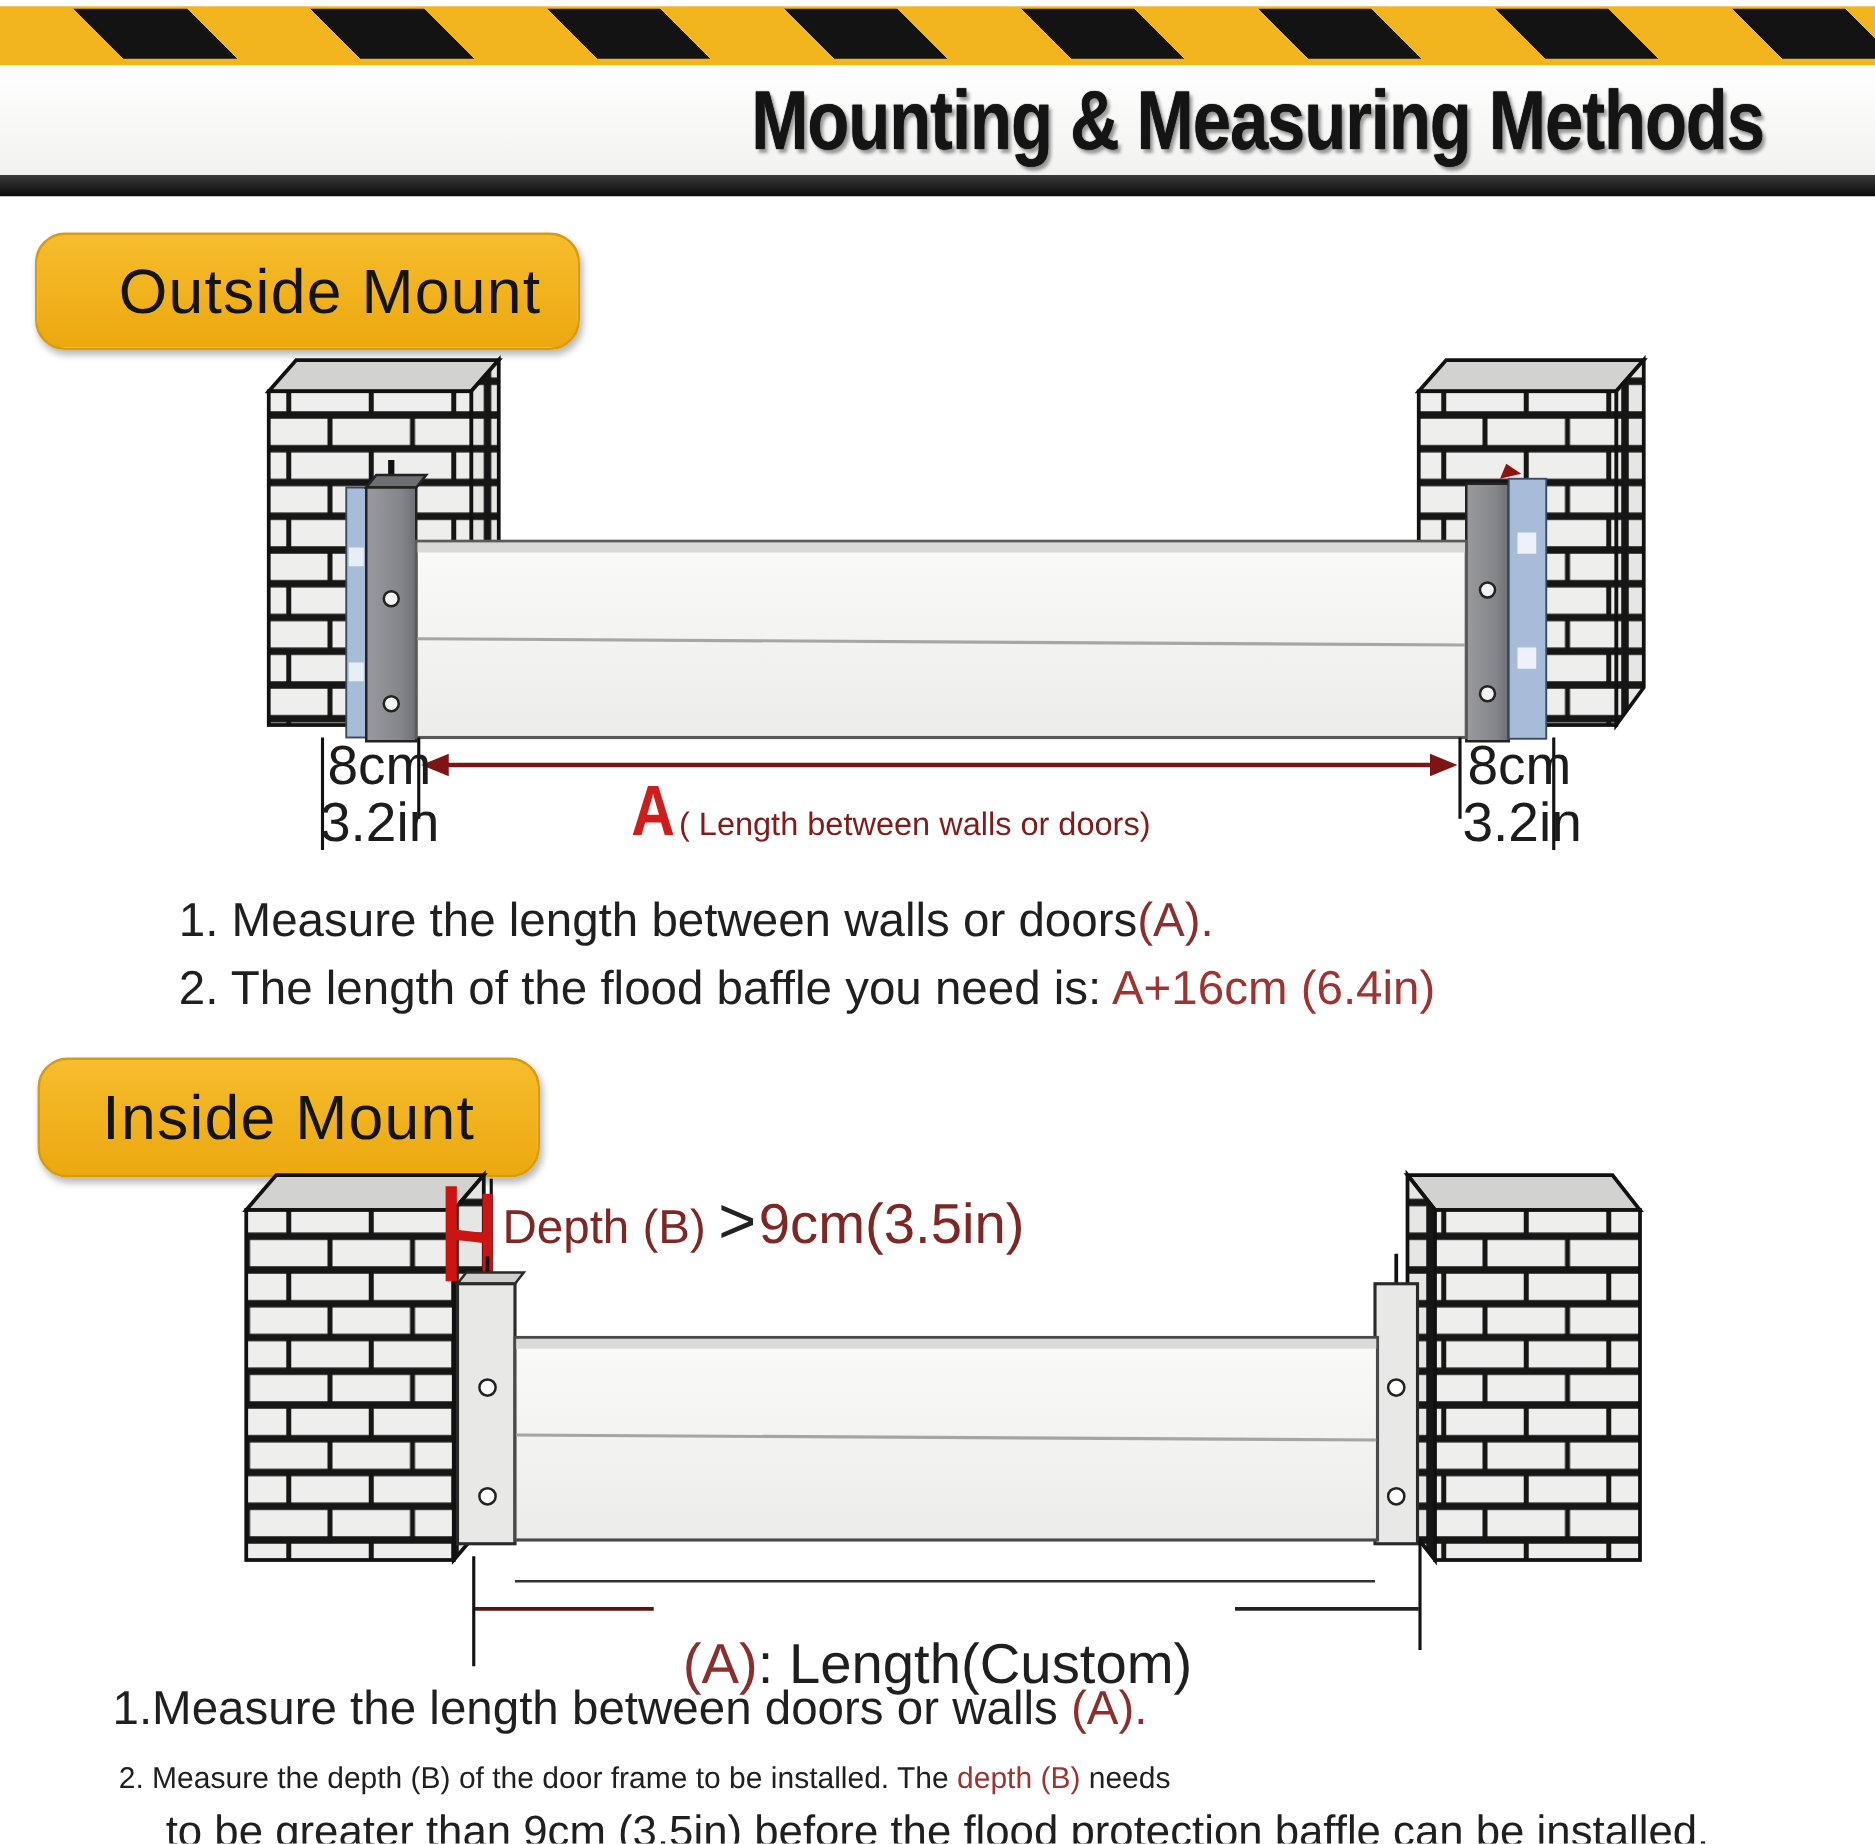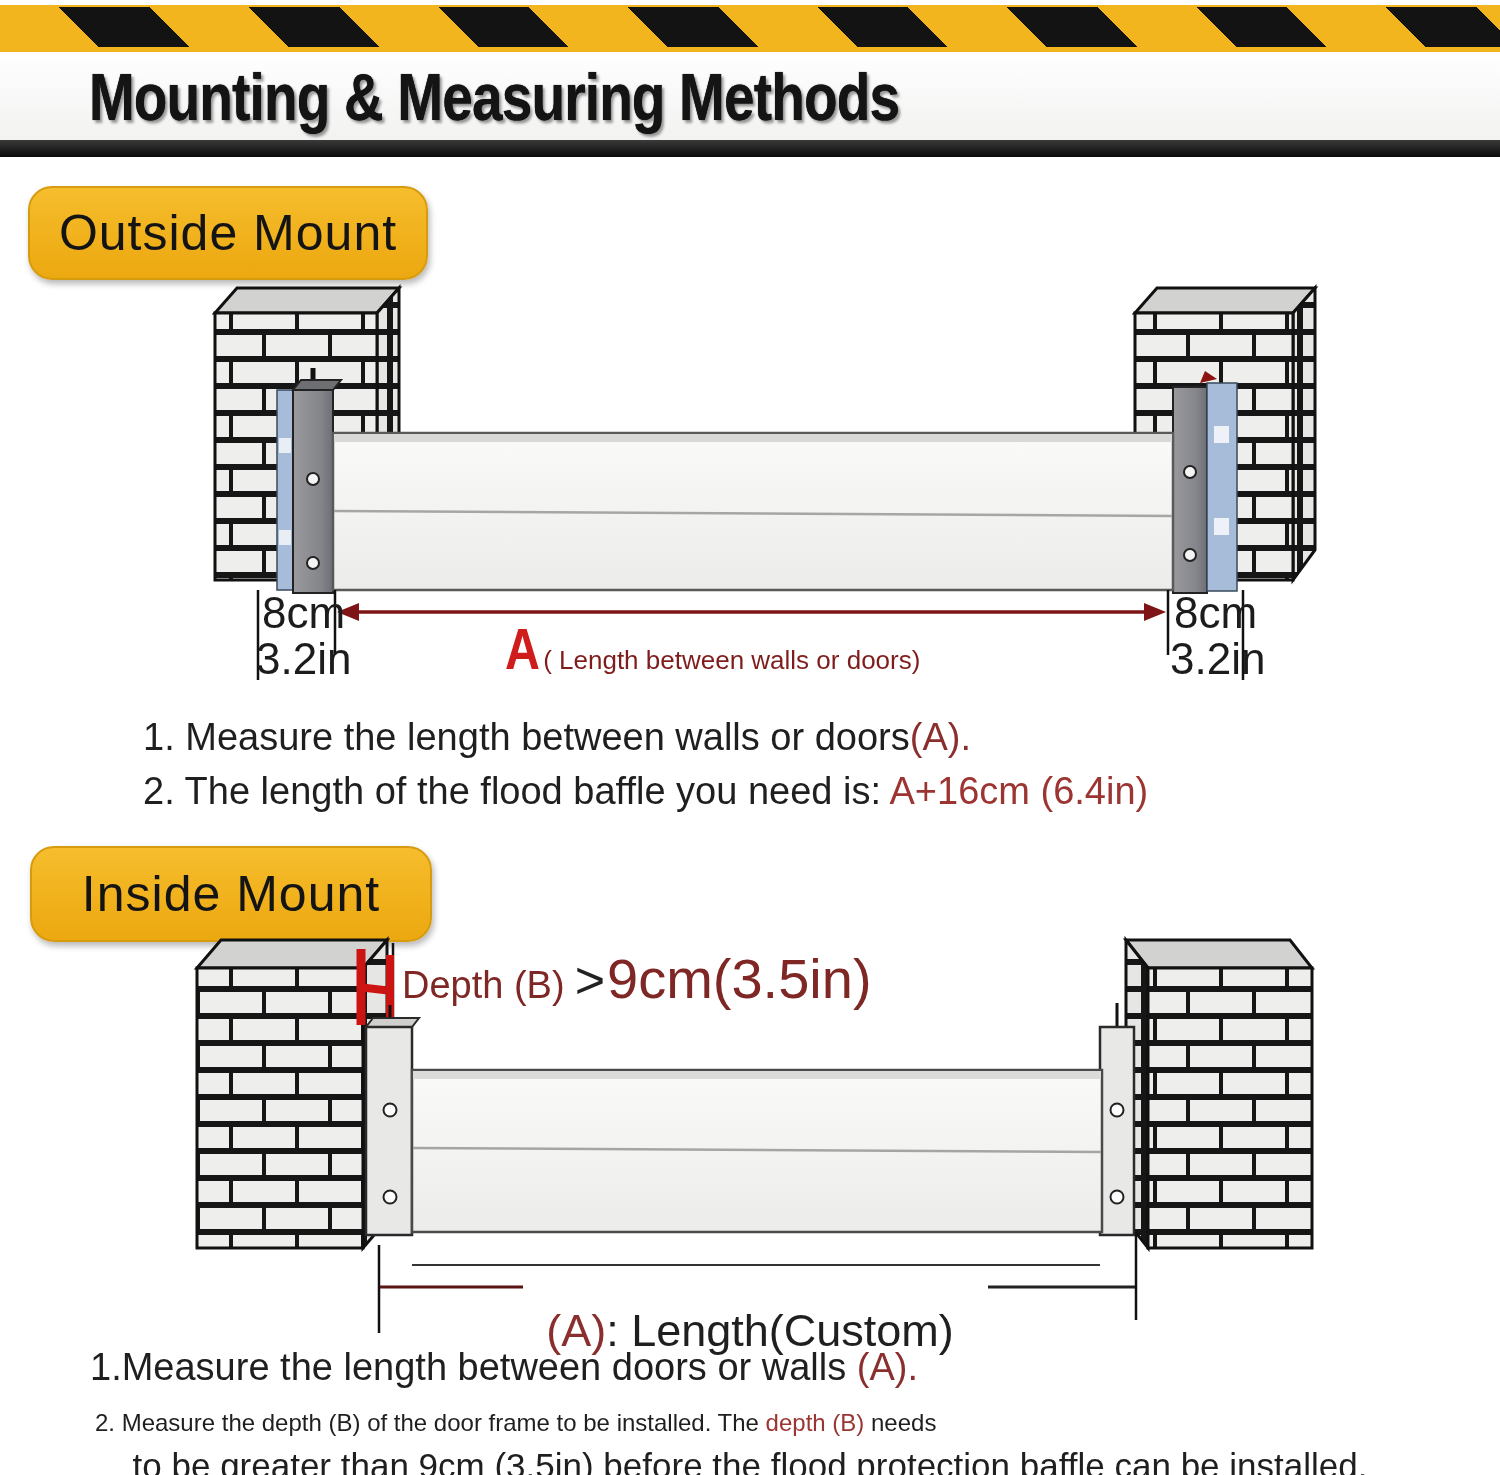--- a/index.html
+++ b/index.html
@@ -4,53 +4,53 @@
 <style>
   html,body{margin:0;padding:0;}
   body{font-family:"Liberation Sans", sans-serif; background:#ffffff;}
   #page{position:relative;width:1500px;height:1475px;background:#ffffff;overflow:hidden;}
 
   
   .tape{position:absolute;left:0;top:5px;width:1500px;height:47px;background:#f2b51d;}
   .tape-stripes{position:absolute;left:0;right:0;top:2px;bottom:5px;
     background:repeating-linear-gradient(45deg,transparent 0 70px,#131313 70px 134px);}
   .title-band{position:absolute;left:0;top:52px;width:1500px;height:88px;
-    background:linear-gradient(#ffffff,#f2f2f1);display:flex;align-items:center;justify-content:flex-start;}
+    background:linear-gradient(#ffffff,#f2f2f1);display:flex;align-items:center;justify-content:flex-end;}
   .title-text{display:inline-block;transform:scaleX(.82);transform-origin:center;
     font-size:67px;font-weight:bold;color:#141414;letter-spacing:-1px;white-space:nowrap;
     text-shadow:3px 3px 3px rgba(0,0,0,.38), 0 0 1px #000;}
   .dark-bar{position:absolute;left:0;top:140px;width:1500px;height:17px;
     background:linear-gradient(#3a3a3a,#0a0a0a);}
 
   
   .badge{position:absolute;border-radius:24px;display:flex;align-items:center;justify-content:center;
     background:linear-gradient(180deg,#f6bd2d,#eca80f);border:2px solid #d79b10;
     box-shadow:2px 4px 6px rgba(0,0,0,.28);}
   .badge span{font-size:50px;color:#141414;letter-spacing:1px;white-space:nowrap;}
-  #badge-outside{left:28px;top:186px;width:396px;height:90px;}
+  #badge-outside{left:28px;top:186px;width:396px;height:90px;padding-left:36px;}
   #badge-inside{left:30px;top:846px;width:398px;height:92px;}
 
   
   .diagram{position:absolute;left:0;}
   #svg-outside{top:278px;}
   #svg-inside{top:935px;}
 
   
   .lbl{position:absolute;white-space:nowrap;color:#1f1f1f;line-height:1.05;}
   .dim{font-size:44px;color:#1c1c1c;}
   .maroon{color:#8a2f2d;}
   .red-val{color:#9c3432;}
   .step{font-size:38px;}
   .small-step{font-size:24px;}
   .a-letter{display:inline-block;transform:scaleX(.85);font-size:57px;font-weight:bold;color:#ce1d1a;}
   .a-caption{font-size:26px;color:#7f1d1d;}
   .depth-row{display:flex;align-items:baseline;}
   .depth-label{font-size:38px;color:#7e2725;}
   .depth-gt{font-size:52px;color:#222222;margin:0 2px 0 10px;}
-  .depth-val{font-size:56px;color:#7e2725;}
+  .depth-val{font-size:45px;color:#7e2725;}
   .len-label{font-size:45px;margin-top:35px;}
 </style>
 </head>
 <body>
 
 <div id="page">
 
   <div class="tape">
     <div class="tape-stripes"></div>
   </div>

